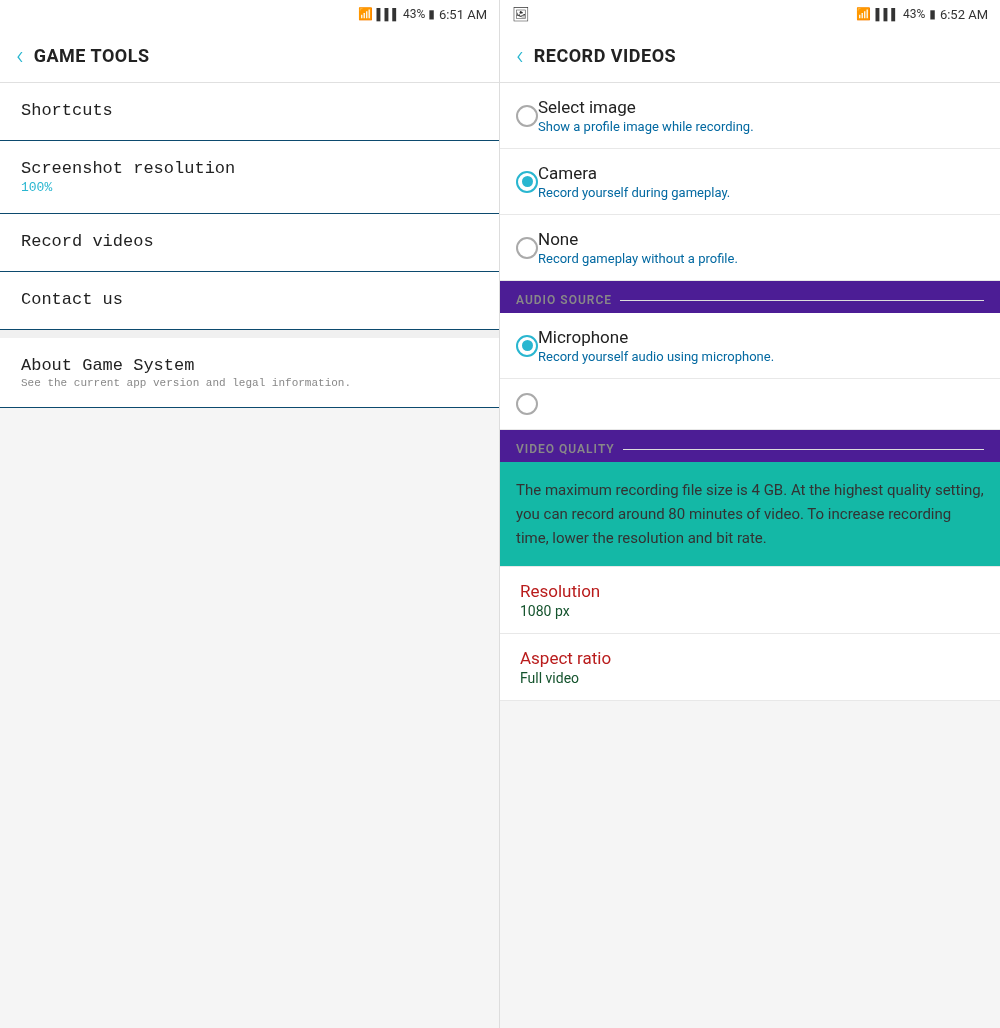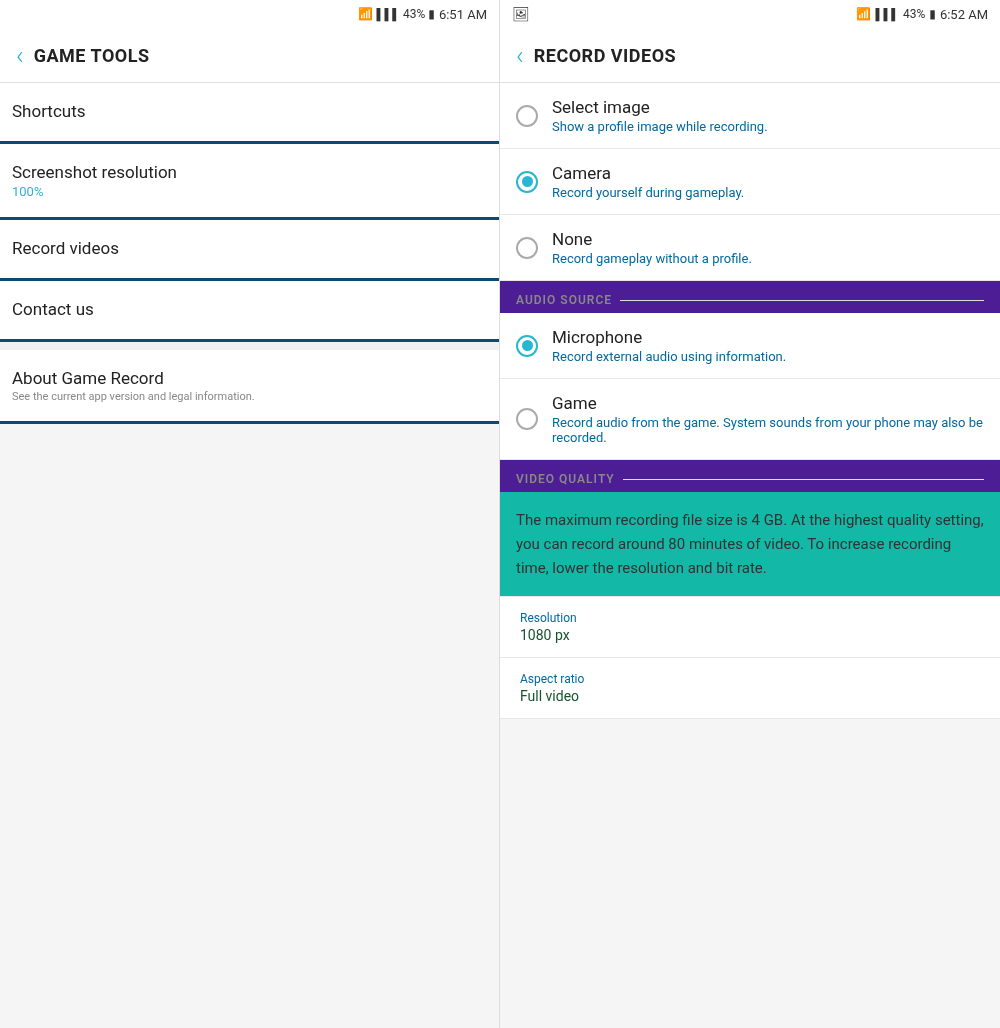--- a/index.html
+++ b/index.html
@@ -57,23 +57,24 @@
       font-size: 18px;
       font-weight: 700;
       color: #222;
       letter-spacing: 0.5px;
       text-transform: uppercase;
     }
 
     
     .menu-item {
       background: #fff;
-      padding: 18px 12px;
-      border-bottom: 3px solid #0c4a6e;
+      padding: 18px 21px;
+      border-bottom: 1px solid #0c4a6e;
       cursor: pointer;
+      font-family: Liberation Mono, monospace;
     }
     .menu-item-title {
       font-size: 17px;
       color: #222;
       margin-bottom: 2px;
     }
     .menu-item-subtitle {
       font-size: 13px;
       color: #29b6d0;
     }
@@ -100,21 +101,20 @@
     .right-panel::-webkit-scrollbar-thumb { background: #ccc; border-radius: 2px; }
 
     
     .radio-option {
       background: #fff;
       display: flex;
       align-items: center;
       padding: 14px 16px;
       border-bottom: 1px solid #e8e8e8;
       cursor: pointer;
-      gap: 14px;
     }
     .radio-circle {
       width: 22px;
       height: 22px;
       border-radius: 50%;
       border: 2px solid #aaa;
       display: flex;
       align-items: center;
       justify-content: center;
       flex-shrink: 0;
@@ -169,22 +169,22 @@
       border-bottom: 1px solid #e8e8e8;
     }
 
     
     .setting-item {
       background: #fff;
       padding: 14px 20px;
       border-bottom: 1px solid #e8e8e8;
     }
     .setting-title {
-      font-size: 12px;
-      color: #0369a1;
+      font-size: 17px;
+      color: #b91c1c;
     }
     .setting-value {
       font-size: 14px;
       color: #14532d;
       margin-top: 2px;
     }
   </style>
 </head>
 <body>
 
@@ -220,21 +220,21 @@
       <div class="menu-item-title">Record videos</div>
     </div>
 
     <div class="menu-item">
       <div class="menu-item-title">Contact us</div>
     </div>
 
     <div class="section-gap"></div>
 
     <div class="menu-item">
-      <div class="menu-item-title">About Game Record</div>
+      <div class="menu-item-title">About Game System</div>
       <div class="menu-item-desc">See the current app version and legal information.</div>
     </div>
 
   </div>
 </div>
 
 <div class="right-panel">
 
   <div class="status-bar" style="justify-content: space-between; background:#fff;">
     <div style="font-size:14px;">🖼</div>
@@ -283,30 +283,26 @@
   <div class="section-header">
     <span>AUDIO SOURCE</span>
   </div>
 
   <div>
 
     <div class="radio-option">
       <div class="radio-circle selected"></div>
       <div class="radio-text">
         <div class="radio-title">Microphone</div>
-        <div class="radio-desc">Record external audio using information.</div>
+        <div class="radio-desc">Record yourself audio using microphone.</div>
       </div>
     </div>
 
     <div class="radio-option">
       <div class="radio-circle"></div>
-      <div class="radio-text">
-        <div class="radio-title">Game</div>
-        <div class="radio-desc">Record audio from the game. System sounds from your phone may also be recorded.</div>
-      </div>
     </div>
 
   </div>
 
   <div class="section-header">
     <span>VIDEO QUALITY</span>
   </div>
 
   <div class="info-block">The maximum recording file size is 4 GB. At the highest quality setting, you can record around 80 minutes of video. To increase recording time, lower the resolution and bit rate.</div>
 

